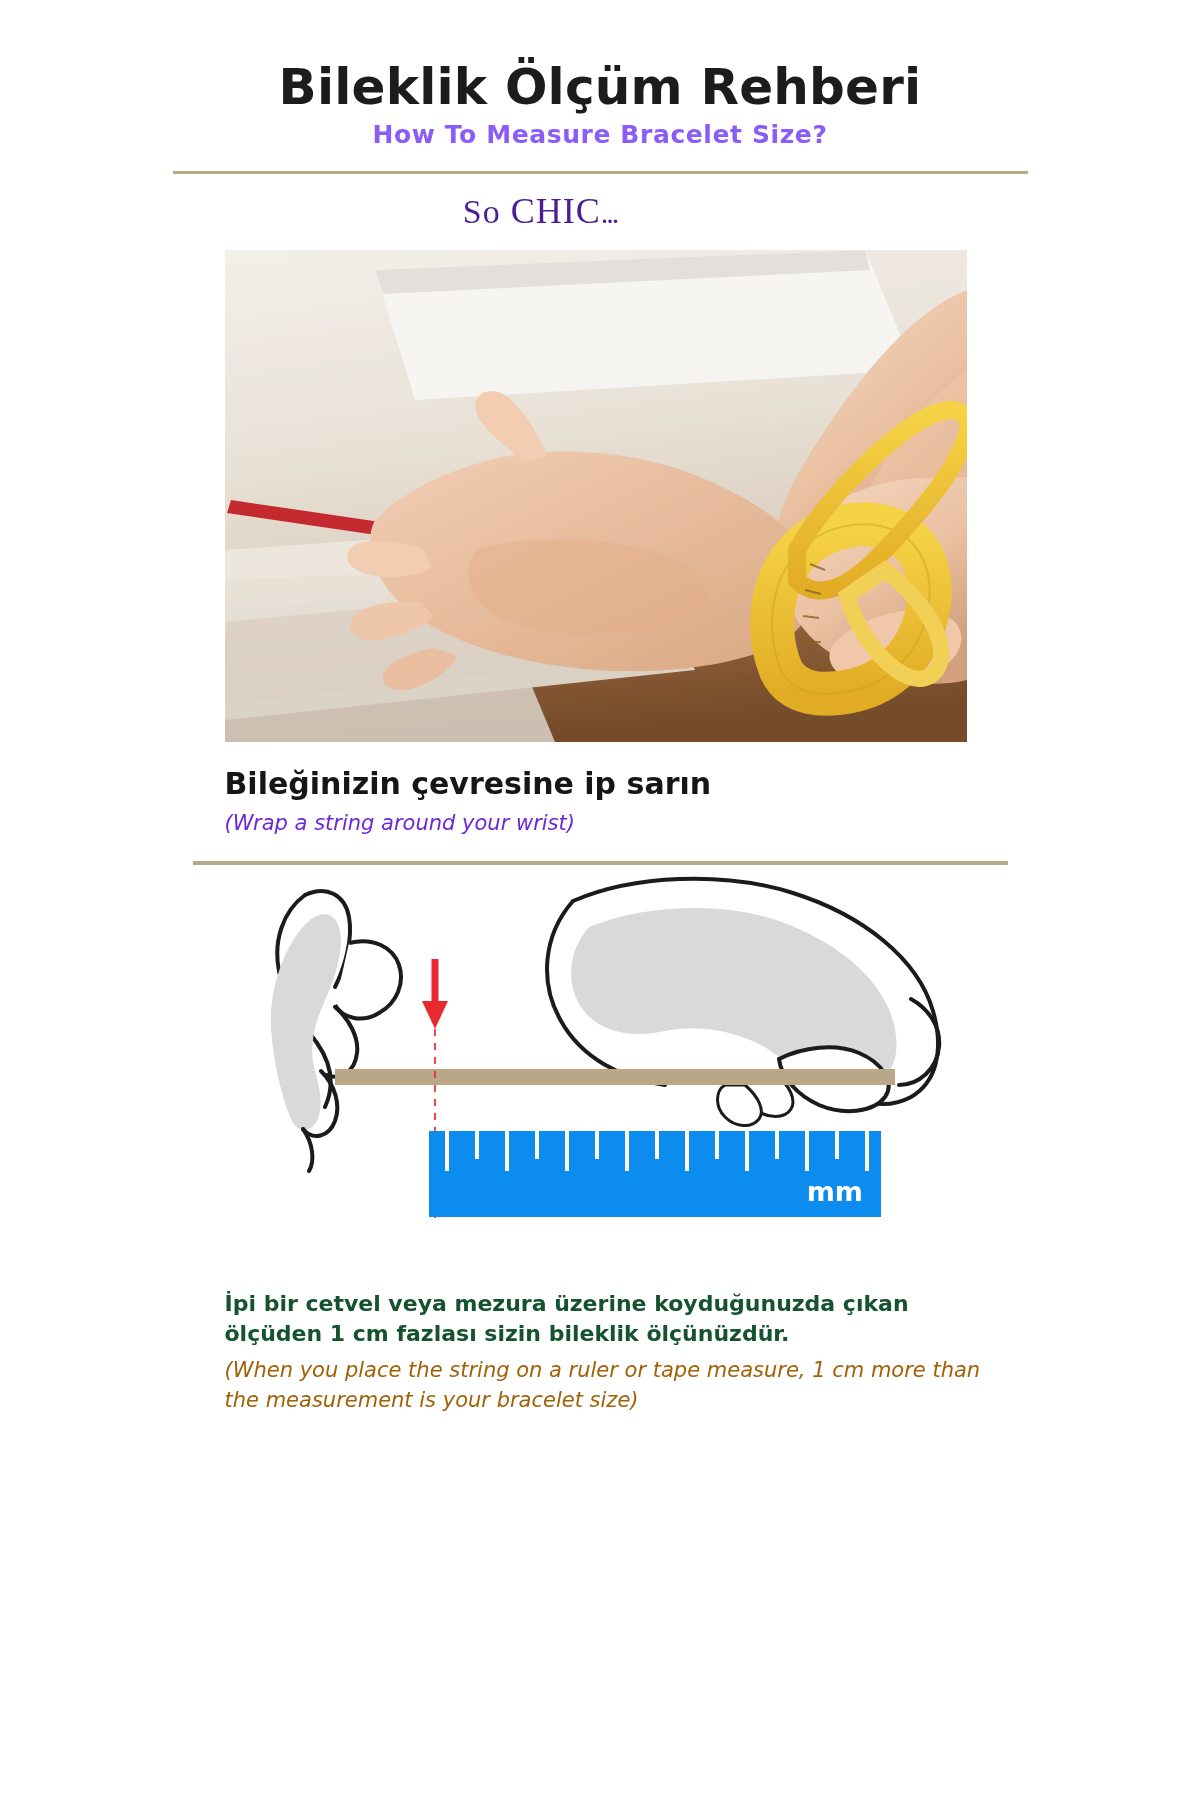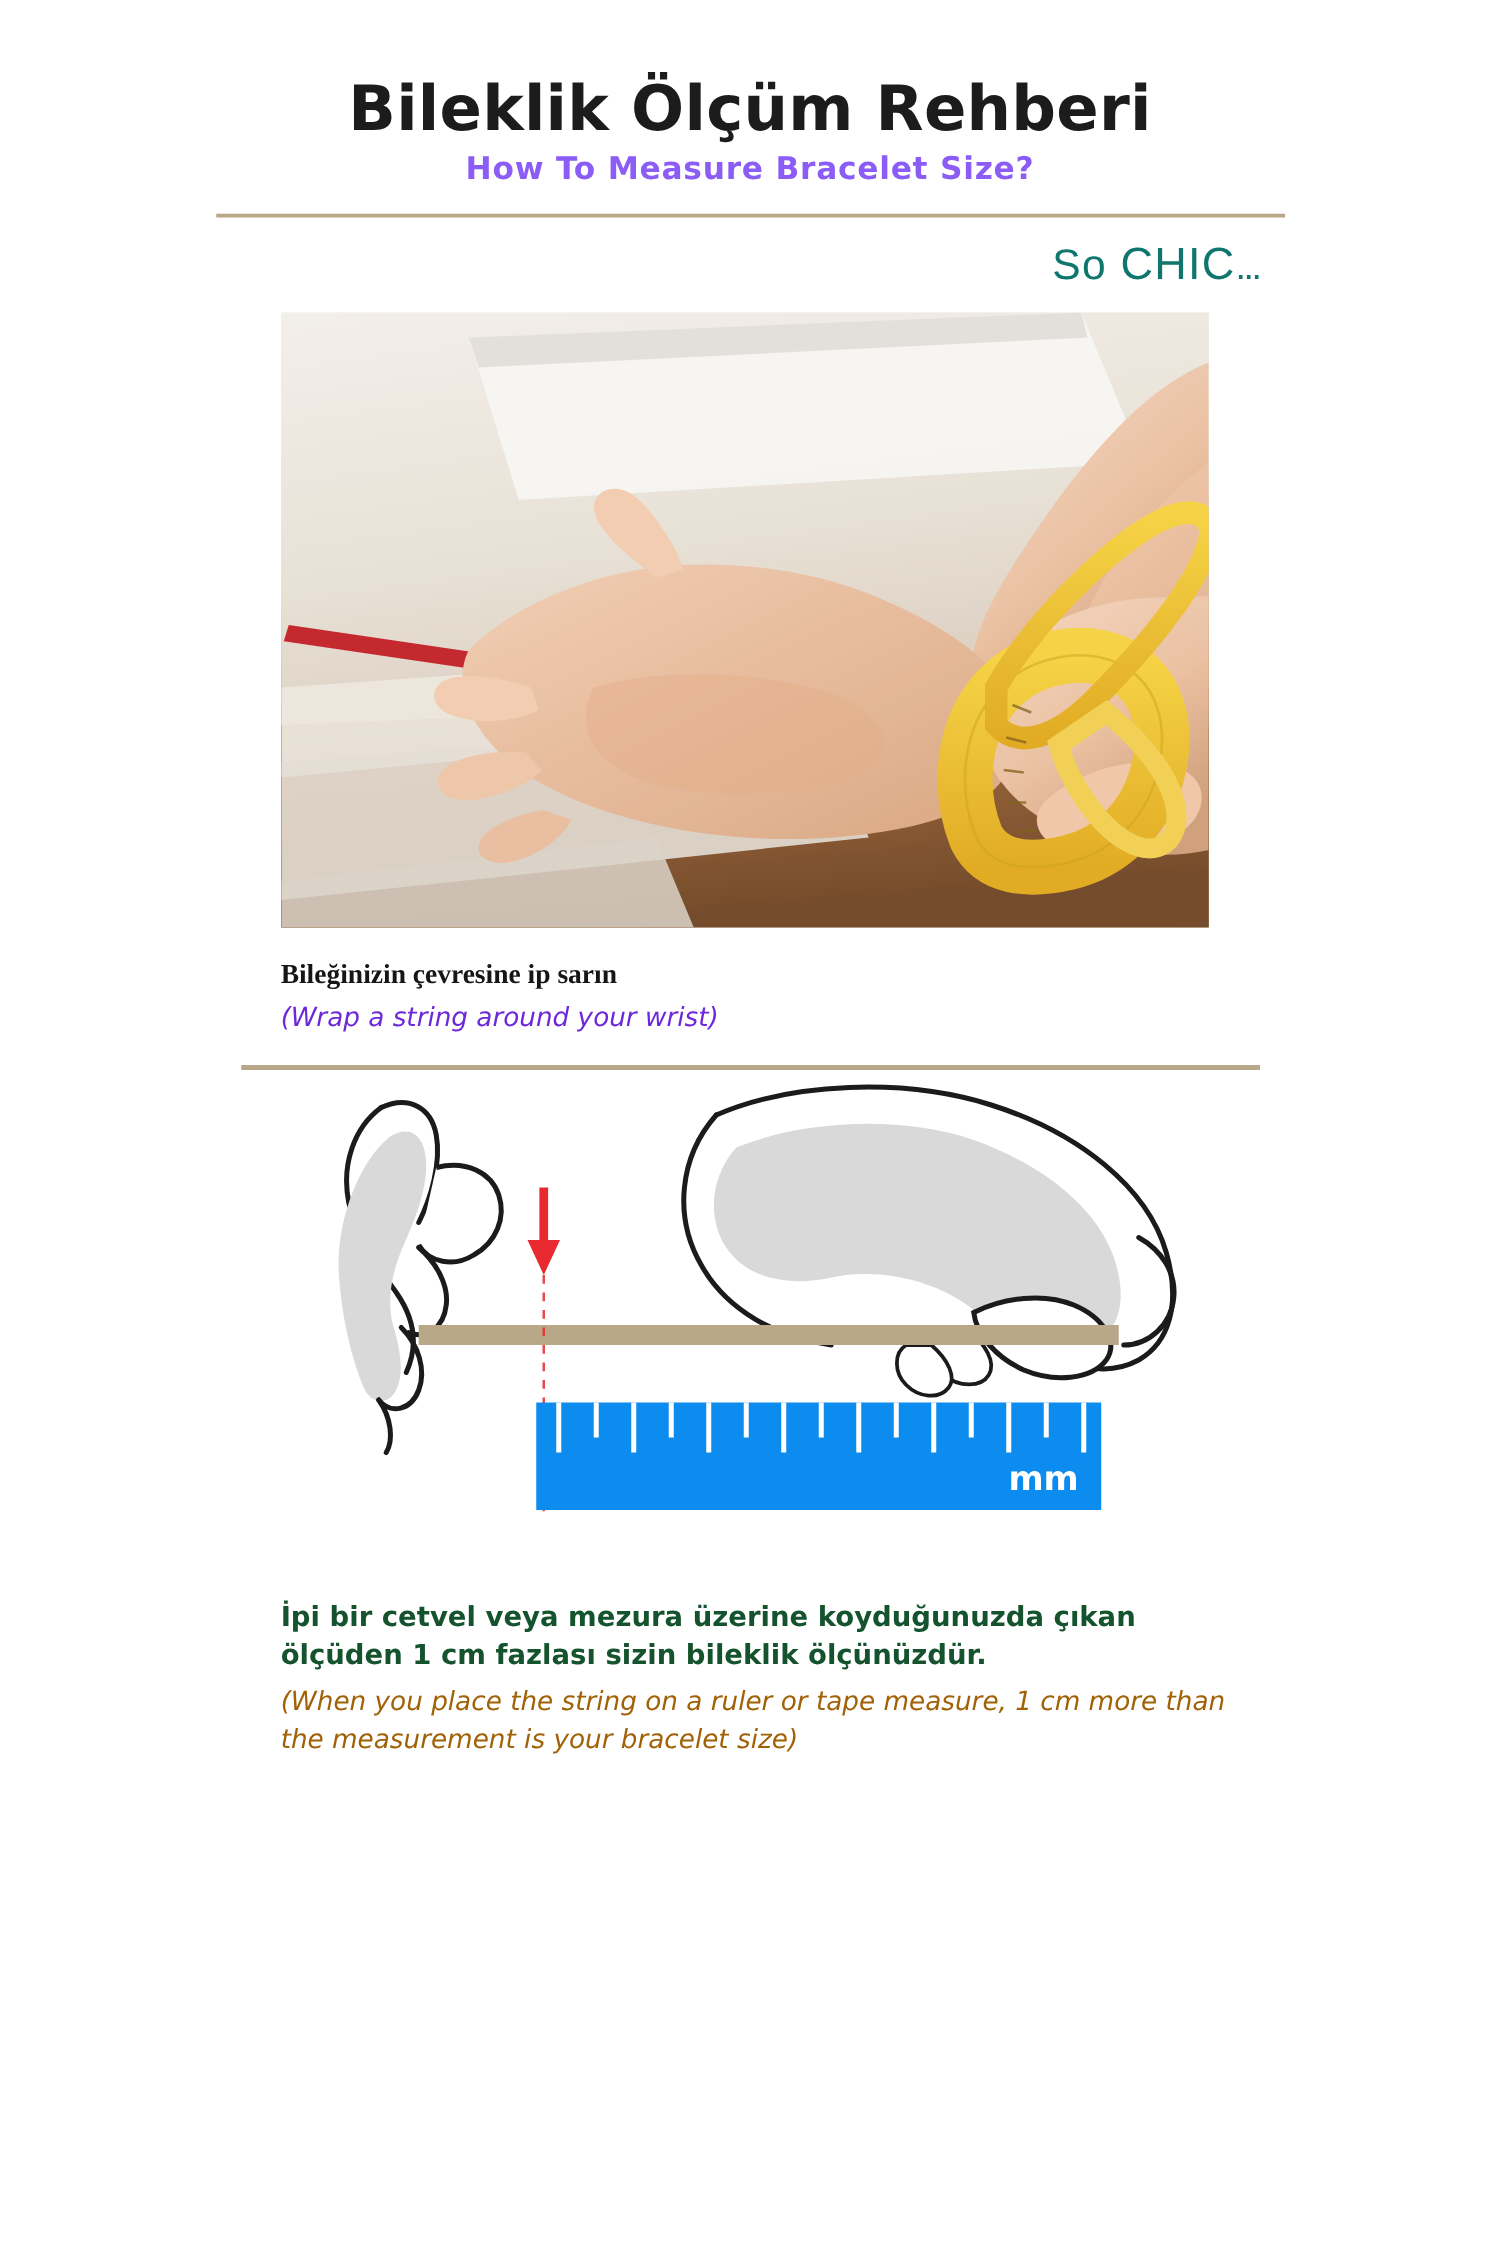--- a/index.html
+++ b/index.html
@@ -37,48 +37,47 @@
     color: #8b5cf6;
     margin-top: 4px;
     letter-spacing: 0.6px;
   }
   .rule-top {
     height: 3px;
     background: #b9a888;
     margin: 22px 100px 0 100px;
   }
   .brand {
-    text-align: right;
+    text-align: center;
     padding-right: 120px;
     margin-top: 16px;
-    font-family: Liberation Sans, sans-serif;
+    font-family: Liberation Serif, serif;
     font-size: 36px;
-    color: #0f766e;
+    color: #4c1d95;
     letter-spacing: 1px;
   }
   .brand .so { font-size: 34px; }
   .brand .dots { letter-spacing: -2px; font-size: 30px; }
 
   
   .photo-wrap {
     margin: 18px 0 0 152px;
     width: 742px;
     height: 492px;
     position: relative;
     overflow: hidden;
     background: linear-gradient(175deg,#efeae4 0%, #e6ded3 38%, #b98d63 60%, #8c5c33 100%);
   }
   .photo-wrap svg { display:block; }
 
   .cap-tr {
     margin: 24px 0 0 152px;
-    font-size: 22px;
+    font-size: 30px;
     font-weight: bold;
     color: #161616;
-    font-family: Liberation Serif, serif;
   }
   .cap-en {
     margin: 10px 0 0 152px;
     font-size: 21px;
     font-style: italic;
     color: #6d28d9;
   }
   .rule-mid {
     height: 4px;
     background: #b9a888;

